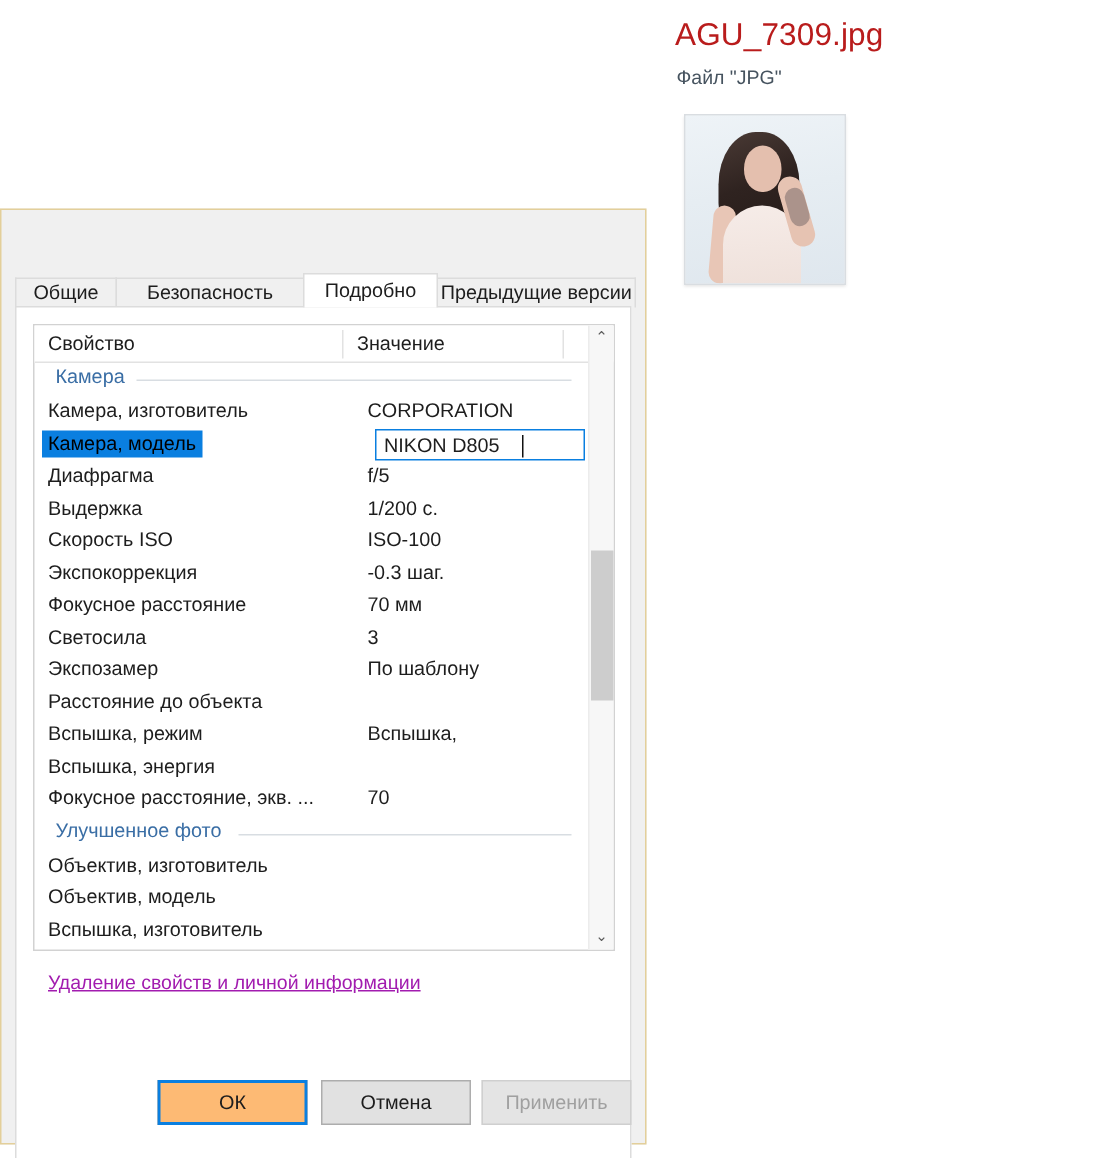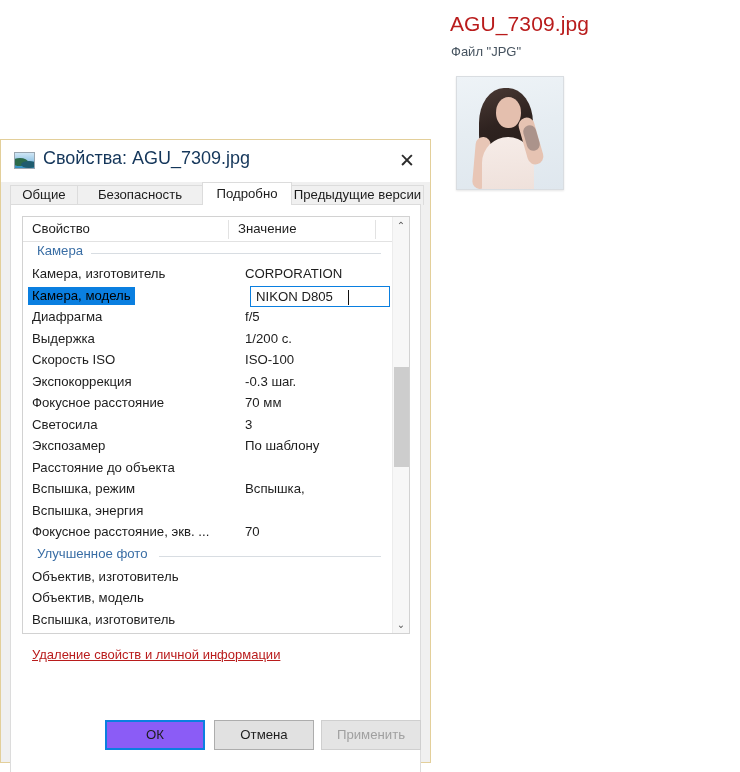--- a/index.html
+++ b/index.html
@@ -123,30 +123,30 @@
   #prop-scrollbar{
     position:absolute;right:0;top:0;width:17px;height:416px;
     background:#f7f7f7;border-left:1px solid #ececec;box-sizing:border-box;
   }
   .sb-arrow{position:absolute;left:0;width:16px;height:17px;display:flex;align-items:center;justify-content:center;color:#5a5a5a;font-size:10px;}
   #sb-up{top:0;}
   #sb-down{bottom:0;}
   #sb-thumb{position:absolute;left:1px;top:150px;width:15px;height:100px;background:#cdcdcd;}
 
   #remove-props-link{
-    position:absolute;left:21px;top:442px;font-size:13px;color:#b91c1c;
+    position:absolute;left:21px;top:442px;font-size:13px;color:#a21caf;
     text-decoration:underline;white-space:nowrap;
   }
 
   .dlg-button{
     position:absolute;top:720px;width:100px;height:30px;box-sizing:border-box;
     background:#e1e1e1;border:1px solid #adadad;
     font-size:13.2px;color:#1d1d1d;line-height:28px;text-align:center;
   }
-  .dlg-button.default{background:#8b5cf6;border:2px solid #0a7fe0;line-height:26px;}
+  .dlg-button.default{background:#fdba74;border:2px solid #0a7fe0;line-height:26px;}
   .dlg-button.disabled{color:#a0a0a0;border-color:#cfcfcf;background:#e4e4e4;}
 </style>
 </head>
 <body>
 
 <div id="details-pane">
   <div id="details-filename">AGU_7309.jpg</div>
   <div id="details-filetype">Файл "JPG"</div>
 </div>
 <div id="details-thumb">
@@ -244,28 +244,20 @@
       <div class="dvalue"><span>70</span></div>
     </div>
     <div class="drow" style="top: 751.7px;">
       <div class="dlabel">Дата создания:</div>
       <div class="dvalue"><span>09.03.2017 19:...</span></div>
     </div>
   </div>
 
 <div id="properties-dialog">
 
-  <div id="titlebar">
-    <div id="title-icon">
-      <div class="hill"></div>
-      <div class="hill2"></div>
-    </div>
-    <div id="title-text">Свойства: AGU_7309.jpg</div>
-    <div id="close-button">✕</div>
-  </div>
 
   <div id="tabstrip">
       <div class="tab" style="left: 0px; width: 68px;"><span>Общие</span></div>
       <div class="tab" style="left: 67px; width: 126px;"><span>Безопасность</span></div>
       <div class="tab active" style="left: 192px; width: 90px;"><span>Подробно</span></div>
       <div class="tab" style="left: 281px; width: 133px;"><span>Предыдущие версии</span></div>
     </div>
 
   <div id="tab-panel">
 

